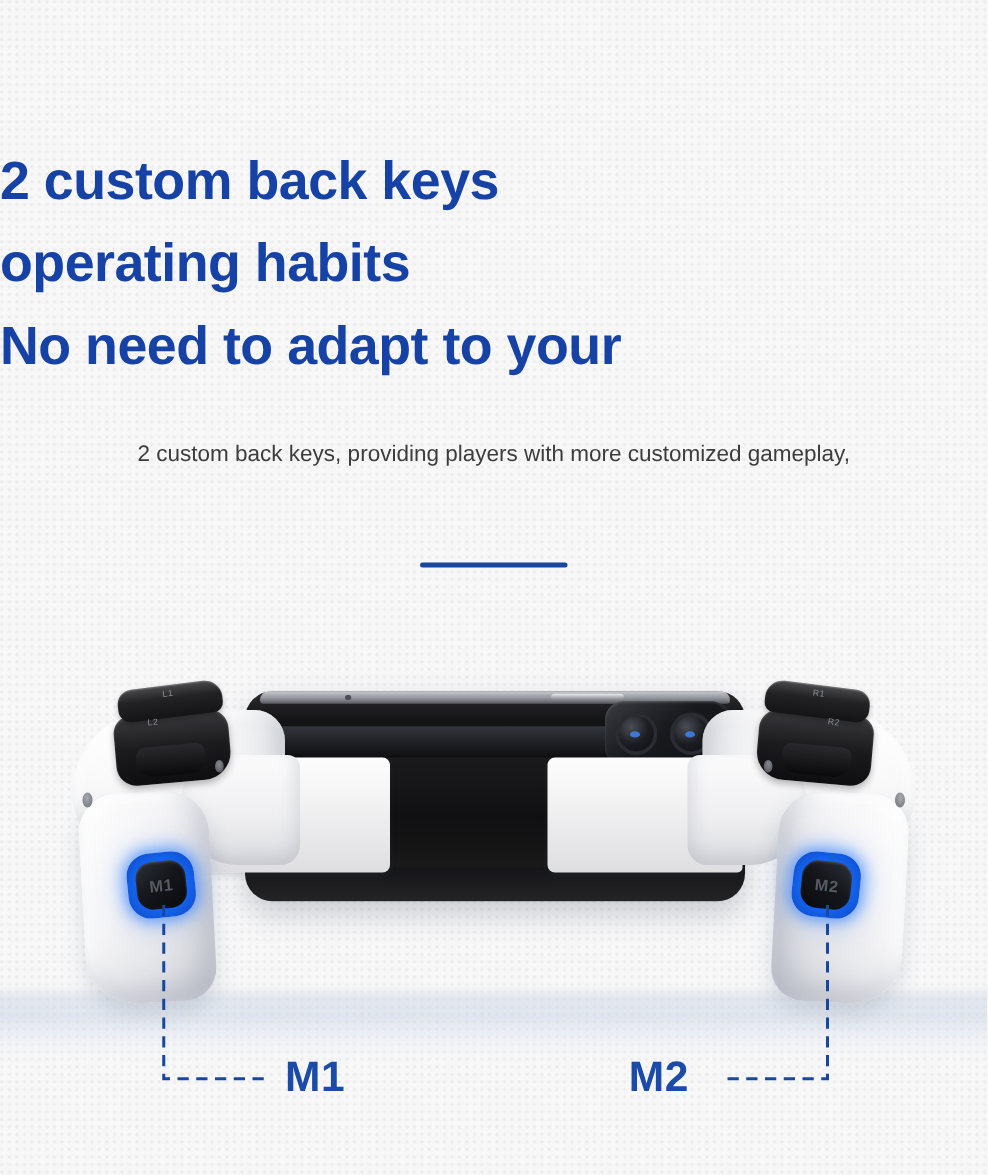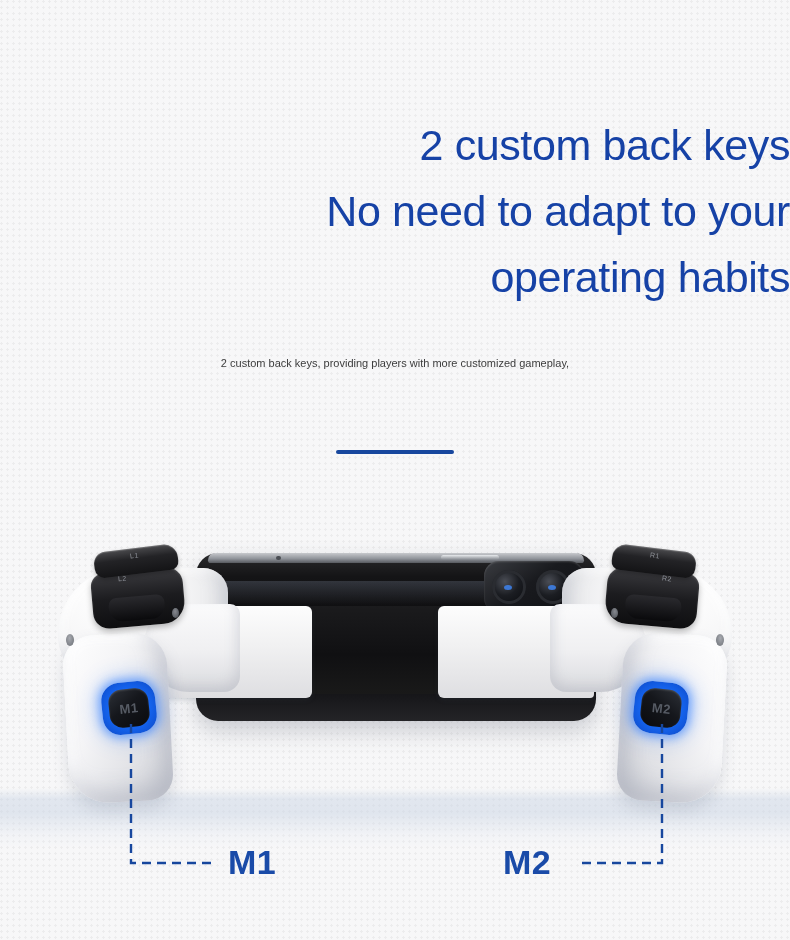--- a/index.html
+++ b/index.html
@@ -25,37 +25,37 @@
       radial-gradient(circle at 1.5px 1.5px, #ececed 1.1px, rgba(0,0,0,0) 1.4px);
     background-size: 6px 6px;
   }
 
   
   .headline {
     position: absolute;
     left: 0;
     right: 0;
     top: 112px;
-    text-align: right;
+    text-align: left;
     color: #1642a6;
-    font-weight: 400;
+    font-weight: 700;
     font-size: 43px;
     line-height: 66px;
     letter-spacing: -0.4px;
   }
   .headline .hl-line { display: block; white-space: nowrap; }
 
   .subhead {
     position: absolute;
     left: 0;
     right: 0;
     top: 348px;
     text-align: center;
     color: #3c3c3c;
-    font-size: 11px;
+    font-size: 18px;
     line-height: 30px;
     font-weight: 400;
   }
   .subhead .sub-line { display: block; }
 
   .divider {
     position: absolute;
     left: 336px;
     top: 450px;
     width: 118px;
@@ -354,22 +354,22 @@
   .m-label.lbl-1 { left: 228px; top: 843px; }
   .m-label.lbl-2 { left: 503px; top: 843px; }
 </style>
 </head>
 <body>
 
 <div id="page">
 
   <div class="headline">
     <span class="hl-line">2 custom back keys</span>
+    <span class="hl-line">operating habits</span>
     <span class="hl-line">No need to adapt to your</span>
-    <span class="hl-line">operating habits</span>
   </div>
 
   <div class="subhead">
     <span class="sub-line">2 custom back keys, providing players with more customized gameplay,</span>
   </div>
 
   <div class="divider"></div>
 
   <div class="scene">
 

